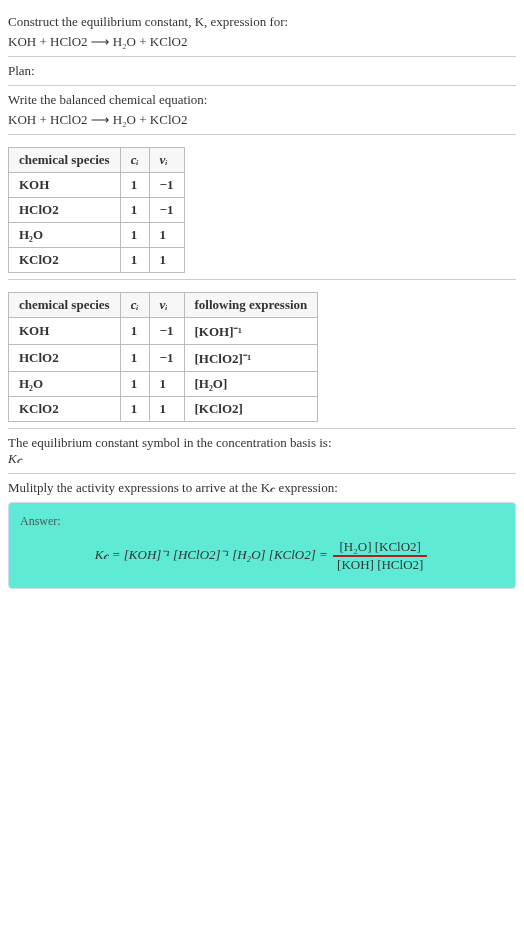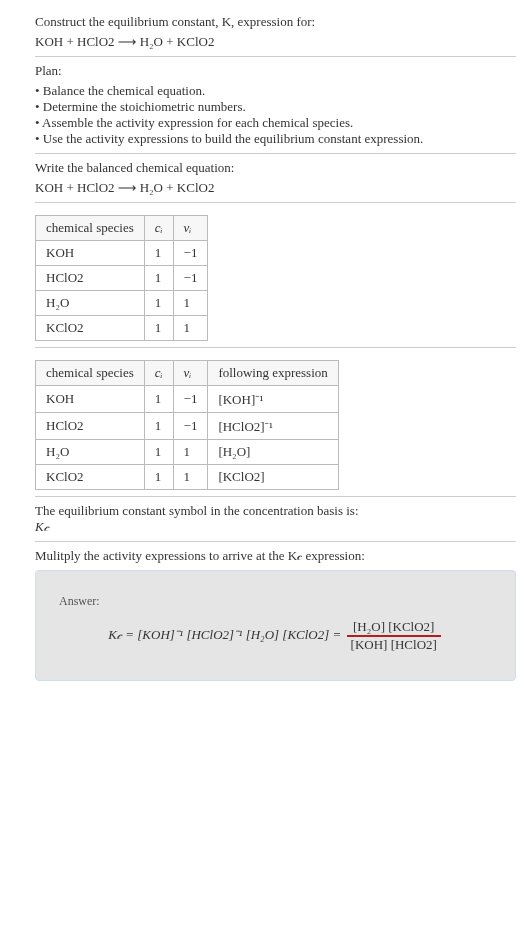--- a/index.html
+++ b/index.html
@@ -7,21 +7,20 @@
       padding: 8px;
       font-family: Georgia, 'Times New Roman', serif;
       font-size: 13px;
       color: #333;
       background: #fff;
       width: 508px;
     }
     .section {
       padding: 6px 0;
       border-bottom: 1px solid #ccc;
-      margin-left: 27px;
     }
     .section:last-child {
       border-bottom: none;
     }
     .equation {
       margin-top: 4px;
     }
     .plan-list {
       list-style: none;
       padding: 0;
@@ -31,33 +30,33 @@
       content: "• ";
     }
     table {
       border-collapse: collapse;
       margin-top: 6px;
     }
     th, td {
       border: 1px solid #bbb;
       padding: 4px 10px;
       text-align: left;
-      font-weight: normal;
+      font-weight: bold;
     }
     th {
       background: #f7f7f7;
     }
     .italic {
       font-style: italic;
     }
     .answer-box {
-      background: #e5e5e5;
+      background: #5eead4;
       border: 1px solid #cde;
       border-radius: 4px;
-      padding: 23px;
+      padding: 11px;
       margin-top: 6px;
     }
     .answer-label {
       font-size: 12px;
       color: #555;
       margin-bottom: 6px;
     }
     .fraction {
       display: inline-block;
       vertical-align: middle;
@@ -81,26 +80,20 @@
 </head>
 <body>
 
 <div class="section">
   <div>Construct the equilibrium constant, K, expression for:</div>
   <div class="equation">KOH + HClO2  ⟶  H₂O + KClO2</div>
 </div>
 
 <div class="section">
   <div>Plan:</div>
-  <ul class="plan-list">
-    <li>Balance the chemical equation.</li>
-    <li>Determine the stoichiometric numbers.</li>
-    <li>Assemble the activity expression for each chemical species.</li>
-    <li>Use the activity expressions to build the equilibrium constant expression.</li>
-  </ul>
 </div>
 
 <div class="section">
   <div>Write the balanced chemical equation:</div>
   <div class="equation">KOH + HClO2  ⟶  H₂O + KClO2</div>
 </div>
 
 <div class="section">
   <table>
     <tbody>

